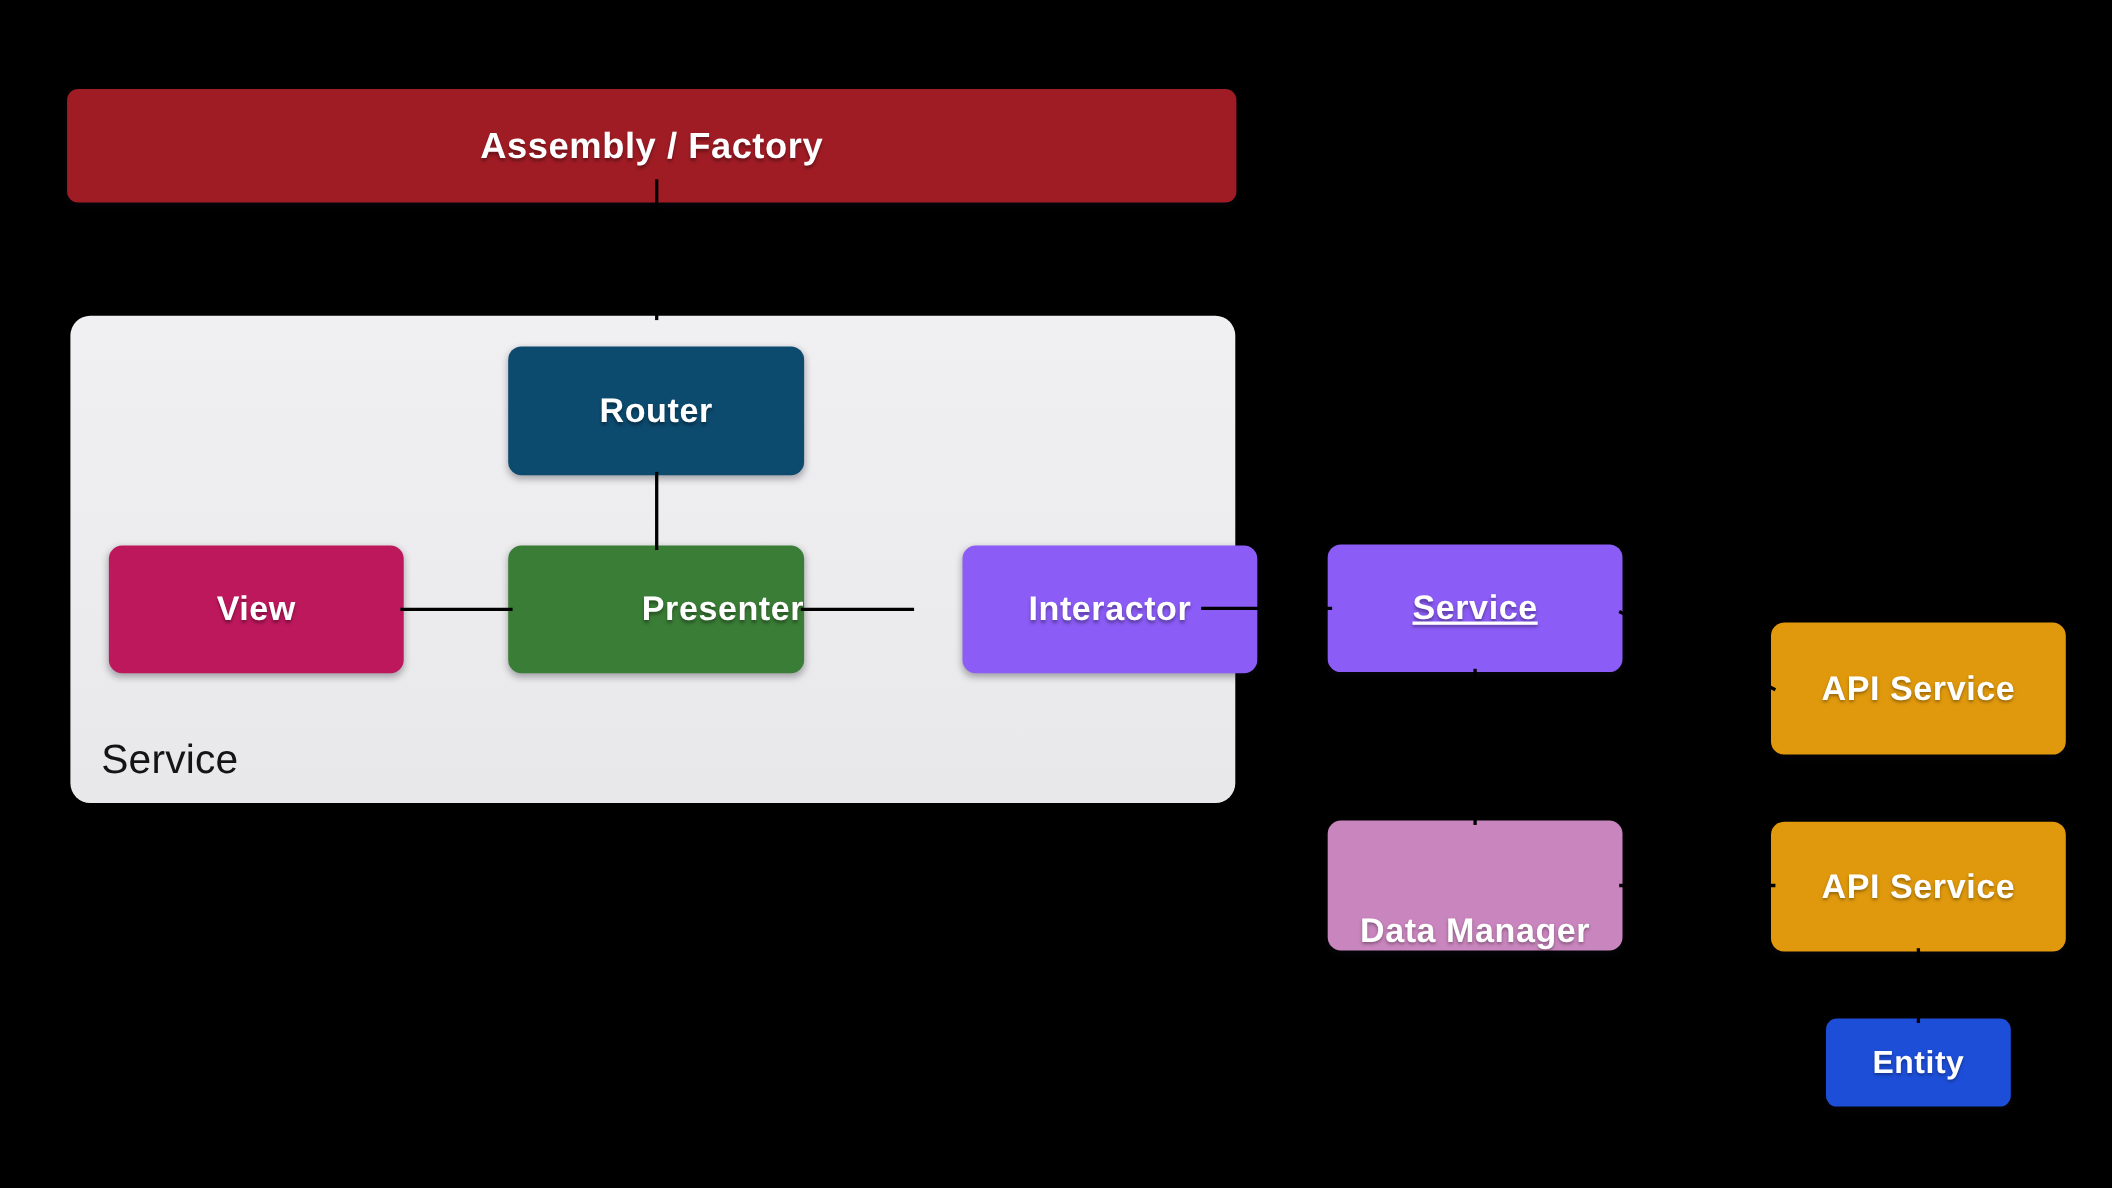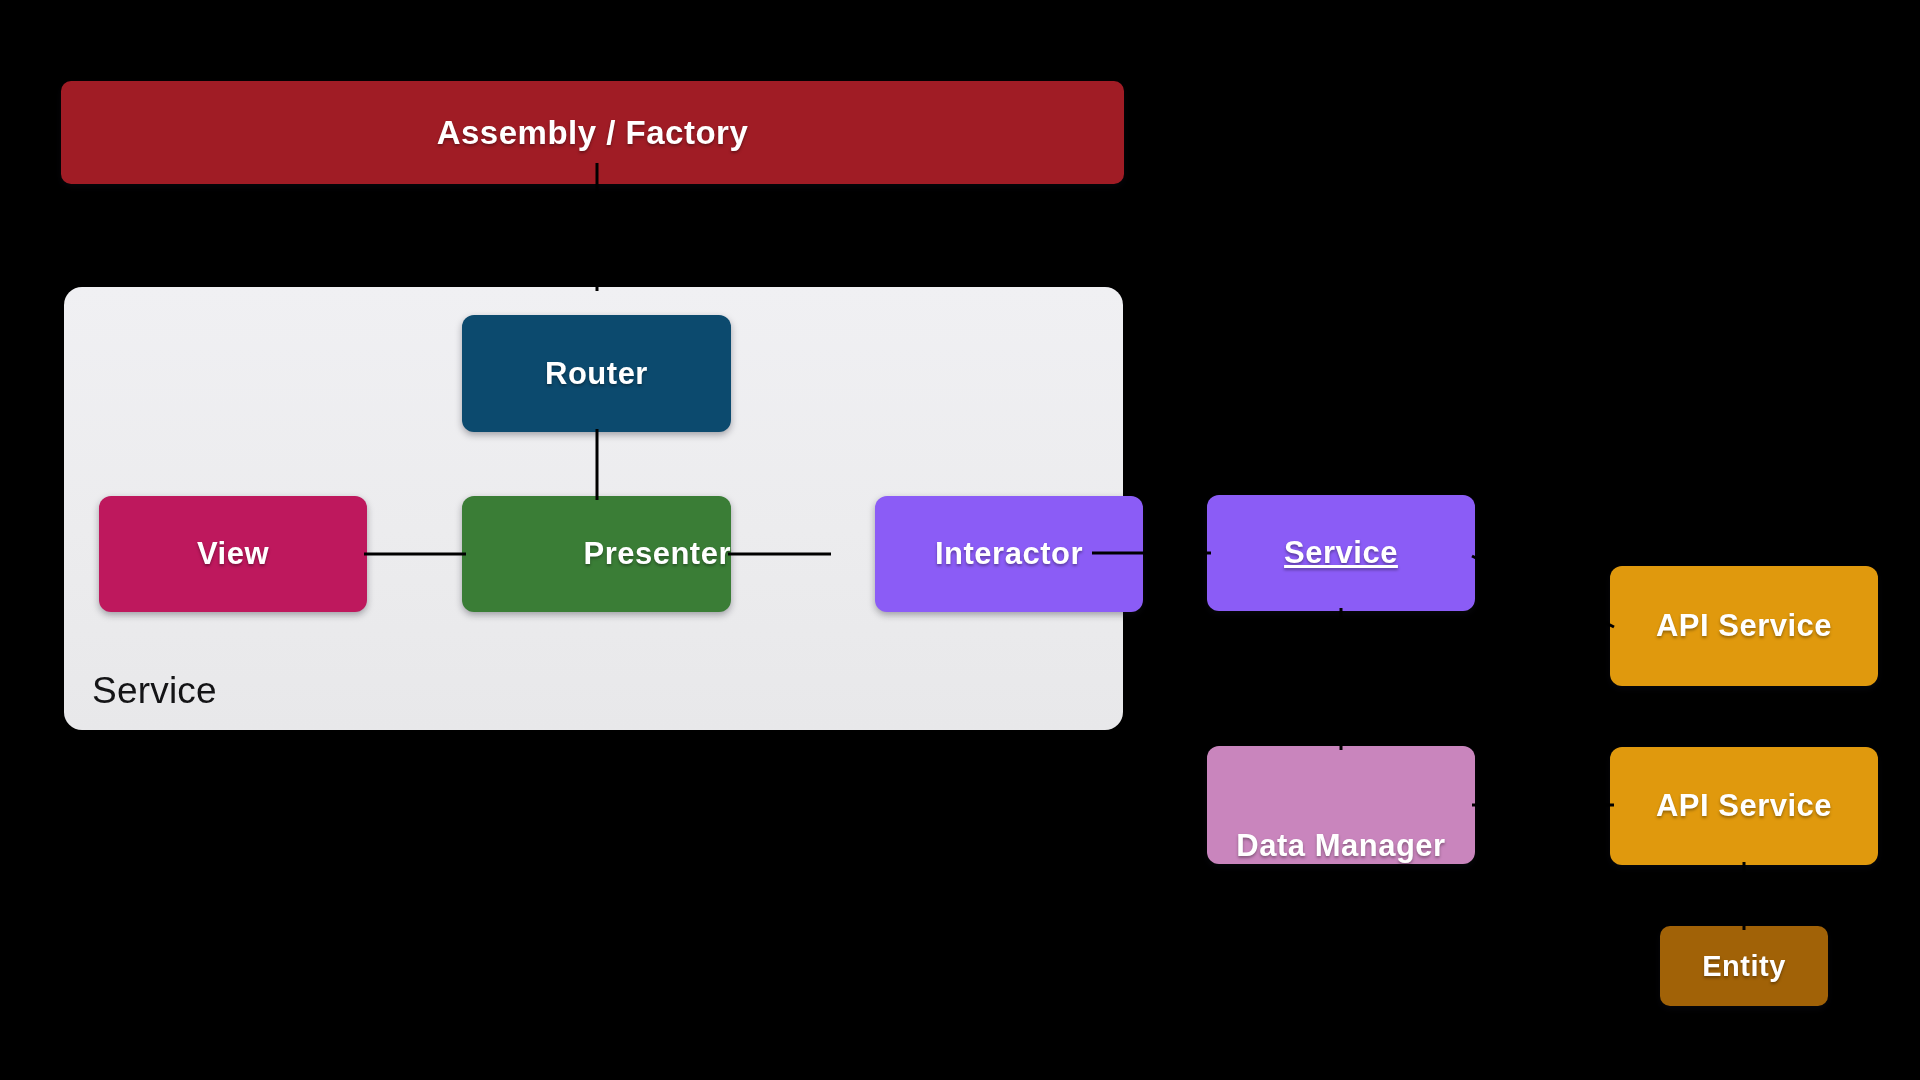--- a/index.html
+++ b/index.html
@@ -107,17 +107,17 @@
   </div>
 
   <div class="node" id="box-datamanager" style="background-color: rgb(201, 133, 189); align-items: flex-end;">
     <span>Data Manager</span>
   </div>
 
   <div class="node" id="box-api2" style="background-color: rgb(224, 153, 13);">
     <span>API Service</span>
   </div>
 
-  <div class="node" id="box-entity" style="background-color: #a16207;">
+  <div class="node" id="box-entity" style="background-color: #1d4ed8;">
     <span>Entity</span>
   </div>
 
 </div>
 
 </body></html>

